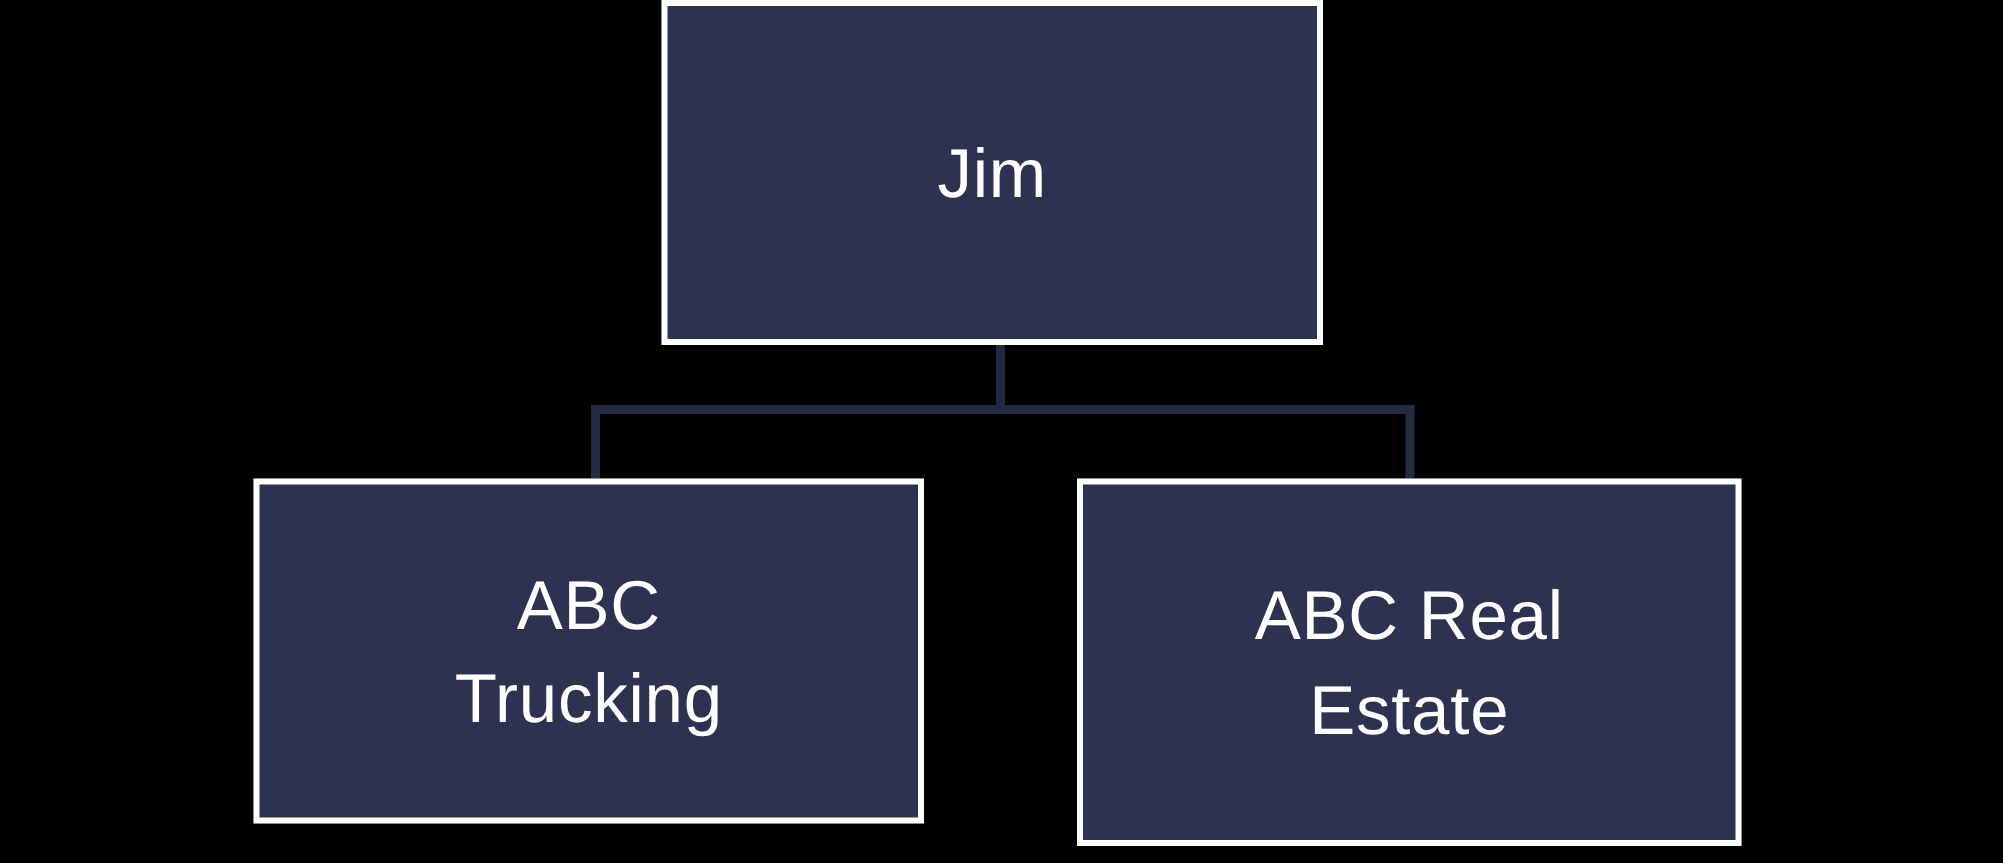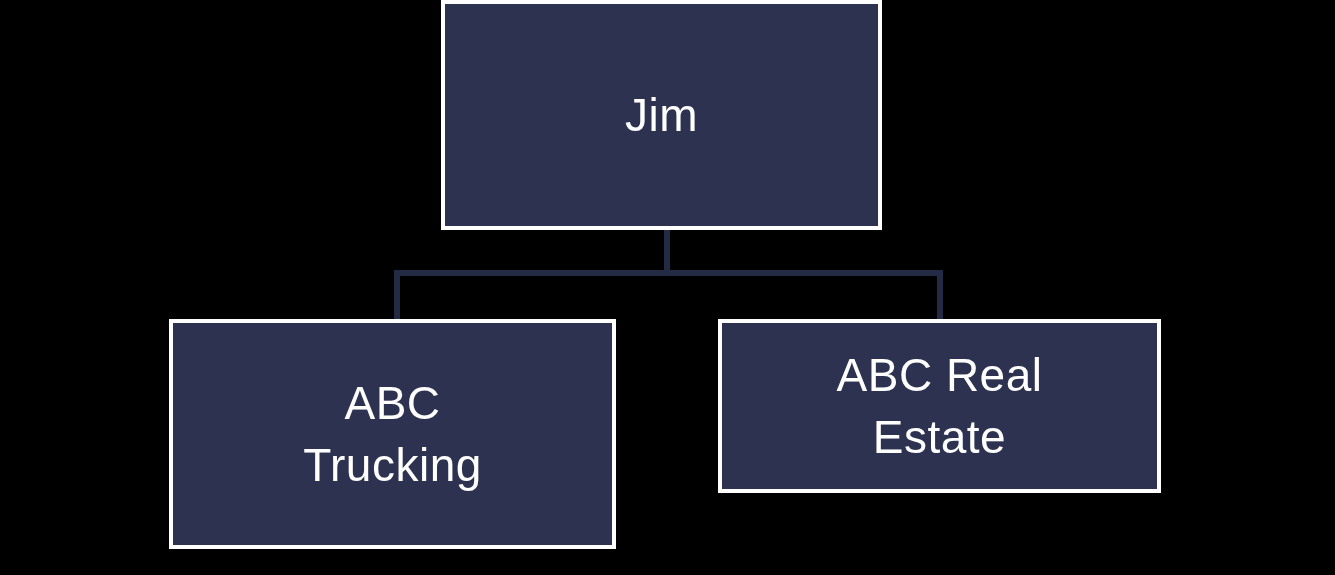--- a/index.html
+++ b/index.html
@@ -28,21 +28,21 @@
   }
   .node-label {
     color: #FFFFFF;
     font-size: 46px;
     line-height: 1.35;
     white-space: pre-line;
     letter-spacing: 0.5px;
   }
   .node-root  { left: 441px; top: 0px;   width: 441px; height: 230px; }
   .node-left  { left: 169px; top: 319px; width: 447px; height: 230px; }
-  .node-right { left: 718px; top: 319px; width: 443px; height: 174px; }
+  .node-right { left: 718px; top: 319px; width: 443px; height: 245px; }
   .connector {
     position: absolute;
     background: #232A44;
     z-index: 1;
   }
   .conn-stem  { left: 664px; top: 230px; width: 6px;   height: 46px; }
   .conn-cross { left: 394px; top: 270px; width: 549px; height: 6px;  }
   .conn-ldrop { left: 394px; top: 270px; width: 6px;   height: 52px; }
   .conn-rdrop { left: 937px; top: 270px; width: 6px;   height: 52px; }
 </style>

